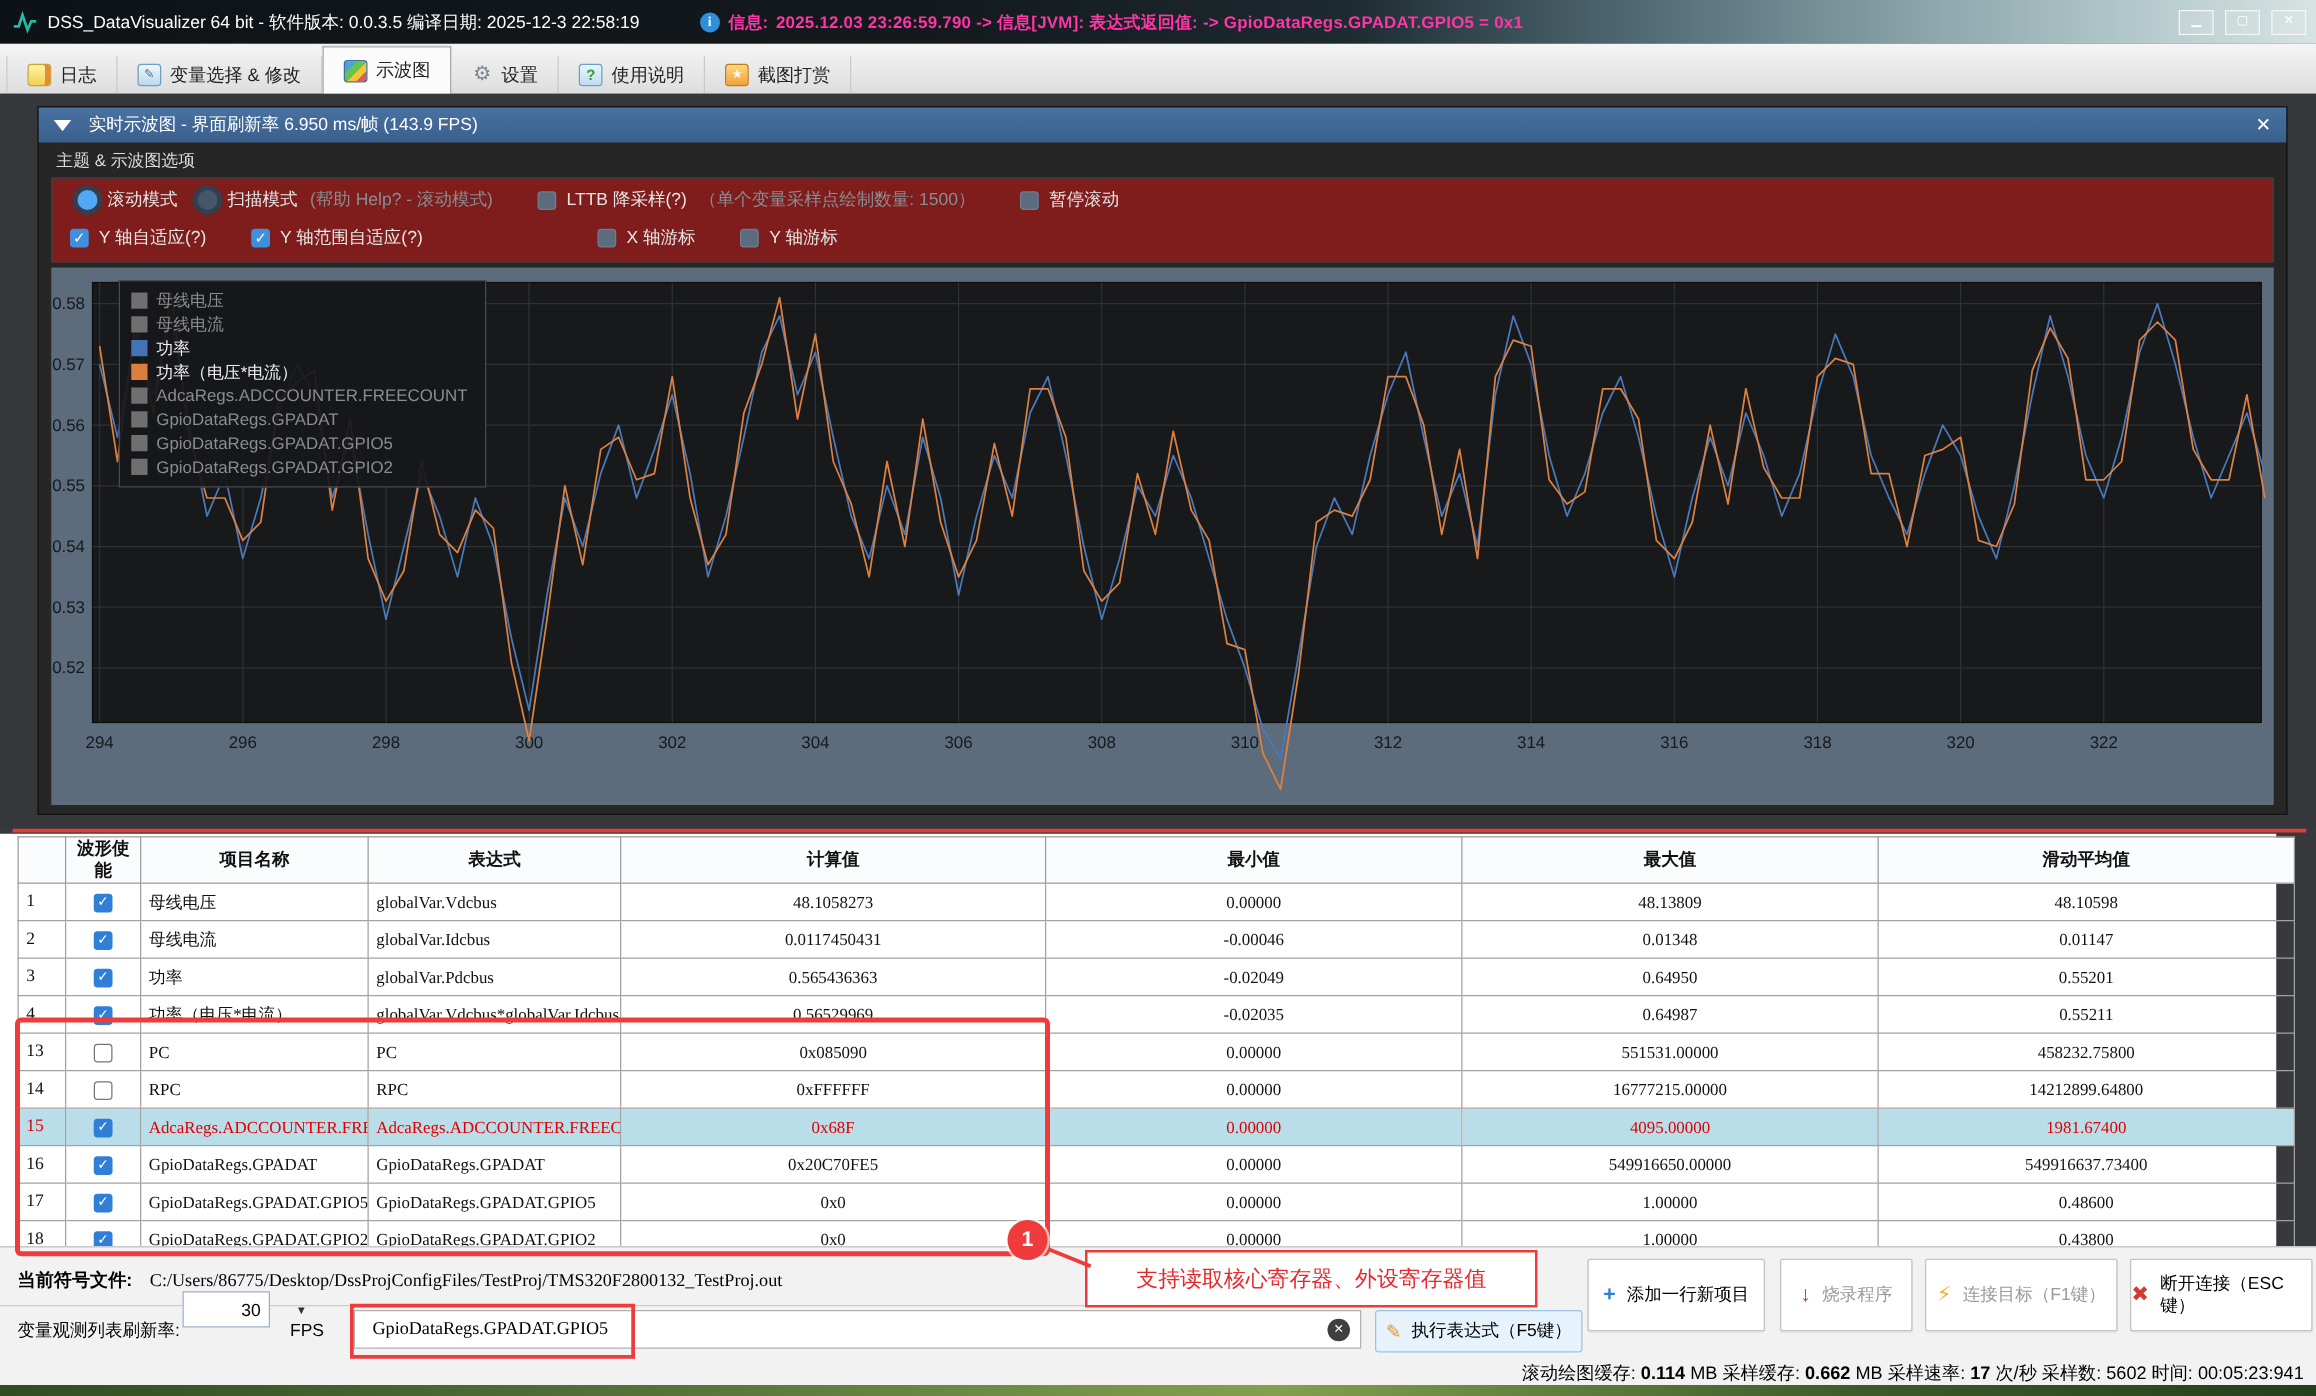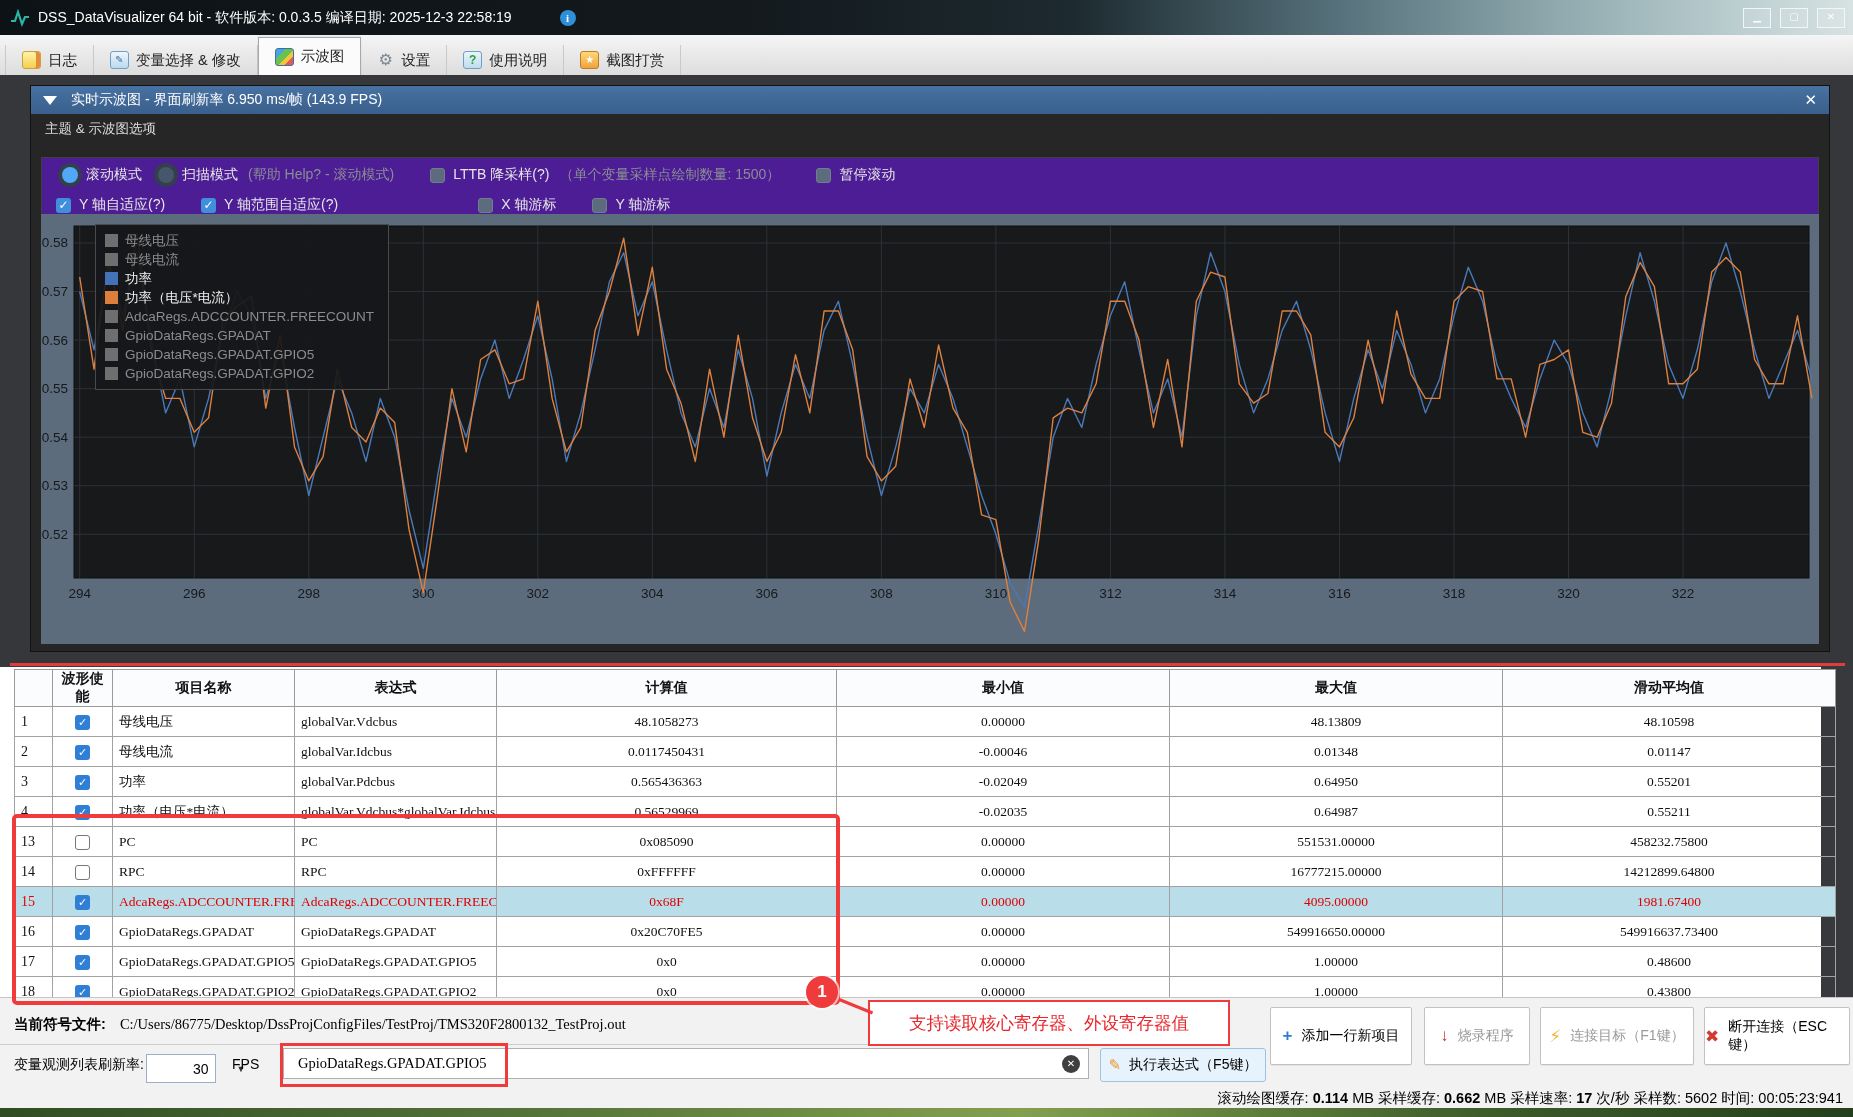--- a/index.html
+++ b/index.html
@@ -38,21 +38,21 @@
 
   
   #main{left:0;top:75px;width:1853px;height:588px;background:#35373a;}
   #panel{position:absolute;left:30px;top:10px;width:1798px;height:565px;background:#262626;border:1px solid #121212;}
   #panel-header{position:absolute;left:0;top:0;right:0;height:28px;background:linear-gradient(#4872a2,#3a5f8c);
     color:#fff;font-size:14px;display:flex;align-items:center;padding:0 12px;box-sizing:border-box;}
   #panel-header .tri{width:0;height:0;border-left:7px solid transparent;border-right:7px solid transparent;
     border-top:9px solid #fff;margin-right:14px;}
   #panel-close{margin-left:auto;font-size:15px;color:#fff;}
   #options-title{position:absolute;left:14px;top:34px;color:#dcdcdc;font-size:13.5px;}
-  #controls{position:absolute;left:10px;top:56px;right:10px;height:66px;background:#4c1d95;border:1px solid #404040;margin-top:15px;}
+  #controls{position:absolute;left:10px;top:56px;right:10px;height:66px;background:#7f1d1d;border:1px solid #404040;}
   .ctl-row{position:absolute;left:14px;right:10px;display:flex;align-items:center;gap:10px;color:#e6e6e6;font-size:14px;white-space:nowrap;}
   .ctl-row.r1{top:8px;} .ctl-row.r2{top:38px;}
   .ctl{display:flex;align-items:center;gap:8px;}
   .hint{color:#8a8d92;}
   .radio{width:16px;height:16px;border-radius:50%;box-shadow:0 0 0 4px #333f4d;margin-left:6px;}
   .radio.on{background:#52a7f7;} .radio.off{background:#46566b;}
   .cbx{width:15px;height:15px;border-radius:3px;display:inline-block;box-sizing:border-box;}
   .cbx.slate{background:#5c6b7d;border:1px solid #6e7e91;}
   .cbx.on{background:#3f8fdc;color:#fff;text-align:center;line-height:15px;font-size:12px;}
   .cbx.on::after{content:"✓";}
@@ -89,21 +89,21 @@
   #callout{left:868px;top:1000px;width:358px;height:42px;background:#fff;border:2px solid #ef3b3b;z-index:38;
     display:flex;align-items:center;justify-content:center;color:#e8272c;font-size:17.5px;font-weight:normal;}
   #input-redbox{left:280px;top:1043px;width:222px;height:38px;border:3px solid #ef3b3b;z-index:36;}
 
   
   #bottom{left:0;top:997px;width:1853px;height:111px;background:#f2f2f2;border-top:1px solid #c6c6c6;box-sizing:border-box;padding-left:32px;}
   #symline{position:absolute;left:14px;top:17px;font-size:14.5px;color:#000;}
   #symline .b{font-weight:bold;margin-right:10px;}
   #bdivider{position:absolute;left:0;top:46px;width:1095px;height:1px;background:#cdcdcd;}
   #refresh-label{position:absolute;left:14px;top:58px;font-size:14px;color:#000;}
-  #fps-dd{position:absolute;left:146px;top:56px;width:68px;height:27px;background:#fff;border:1px solid #9ab0c8;
+  #fps-dd{position:absolute;left:146px;top:35px;width:68px;height:27px;background:#fff;border:1px solid #9ab0c8;
     display:flex;align-items:center;font-size:14px;color:#000;gap:28px;}
   #fps-dd .dot{width:8px;height:8px;border-radius:50%;background:#2196d9;margin:0 8px 0 10px;}
   #fps-dd .car{margin-left:auto;margin-right:7px;font-size:9px;color:#333;}
   #fps-label{position:absolute;left:232px;top:58px;font-size:14px;color:#000;}
   #expr-input{position:absolute;left:283px;top:50px;width:806px;height:31px;background:#fff;border:1px solid #b0b0b0;
     box-sizing:border-box;font-size:14.5px;padding:0 30px 0 14px;color:#000;font-family:"Liberation Serif",serif;}
   #clear-btn{position:absolute;left:1062px;top:57px;width:18px;height:18px;border-radius:50%;background:#3f3f3f;
     color:#fff;font-size:10px;line-height:18px;text-align:center;}
   #exec-btn{position:absolute;left:1100px;top:50px;width:164px;height:32px;background:#e7f3fc;border:1px solid #9cc3e5;
     border-radius:3px;display:flex;align-items:center;justify-content:center;gap:8px;font-size:14px;color:#000;}
@@ -122,20 +122,23 @@
 </style>
 </head>
 <body>
 
 <div class="abs" id="titlebar">
   <svg id="app-icon" viewBox="0 0 20 18">
     <polyline points="1,12 5,12 8,3 12,15 15,8 19,8" fill="none" stroke="#2ab5a5" stroke-width="2.2"></polyline>
   </svg>
   <span>DSS_DataVisualizer 64 bit - 软件版本: 0.0.3.5 编译日期: 2025-12-3 22:58:19</span>
   <span id="info-icon">i</span>
+  <span id="title-info">
+    <span class="lbl">信息:</span><span>2025.12.03 23:26:59.790 -&gt; 信息[JVM]: 表达式返回值: -&gt; GpioDataRegs.GPADAT.GPIO5 = 0x1</span>
+  </span>
   <span class="winbtns">
     <span class="winbtn">▁</span>
     <span class="winbtn">▢</span>
     <span class="winbtn">✕</span>
   </span>
 </div>
 
 <div class="abs" id="edge-sliver"></div>
 <div class="abs" id="tabbar">
   <div class="tab">

